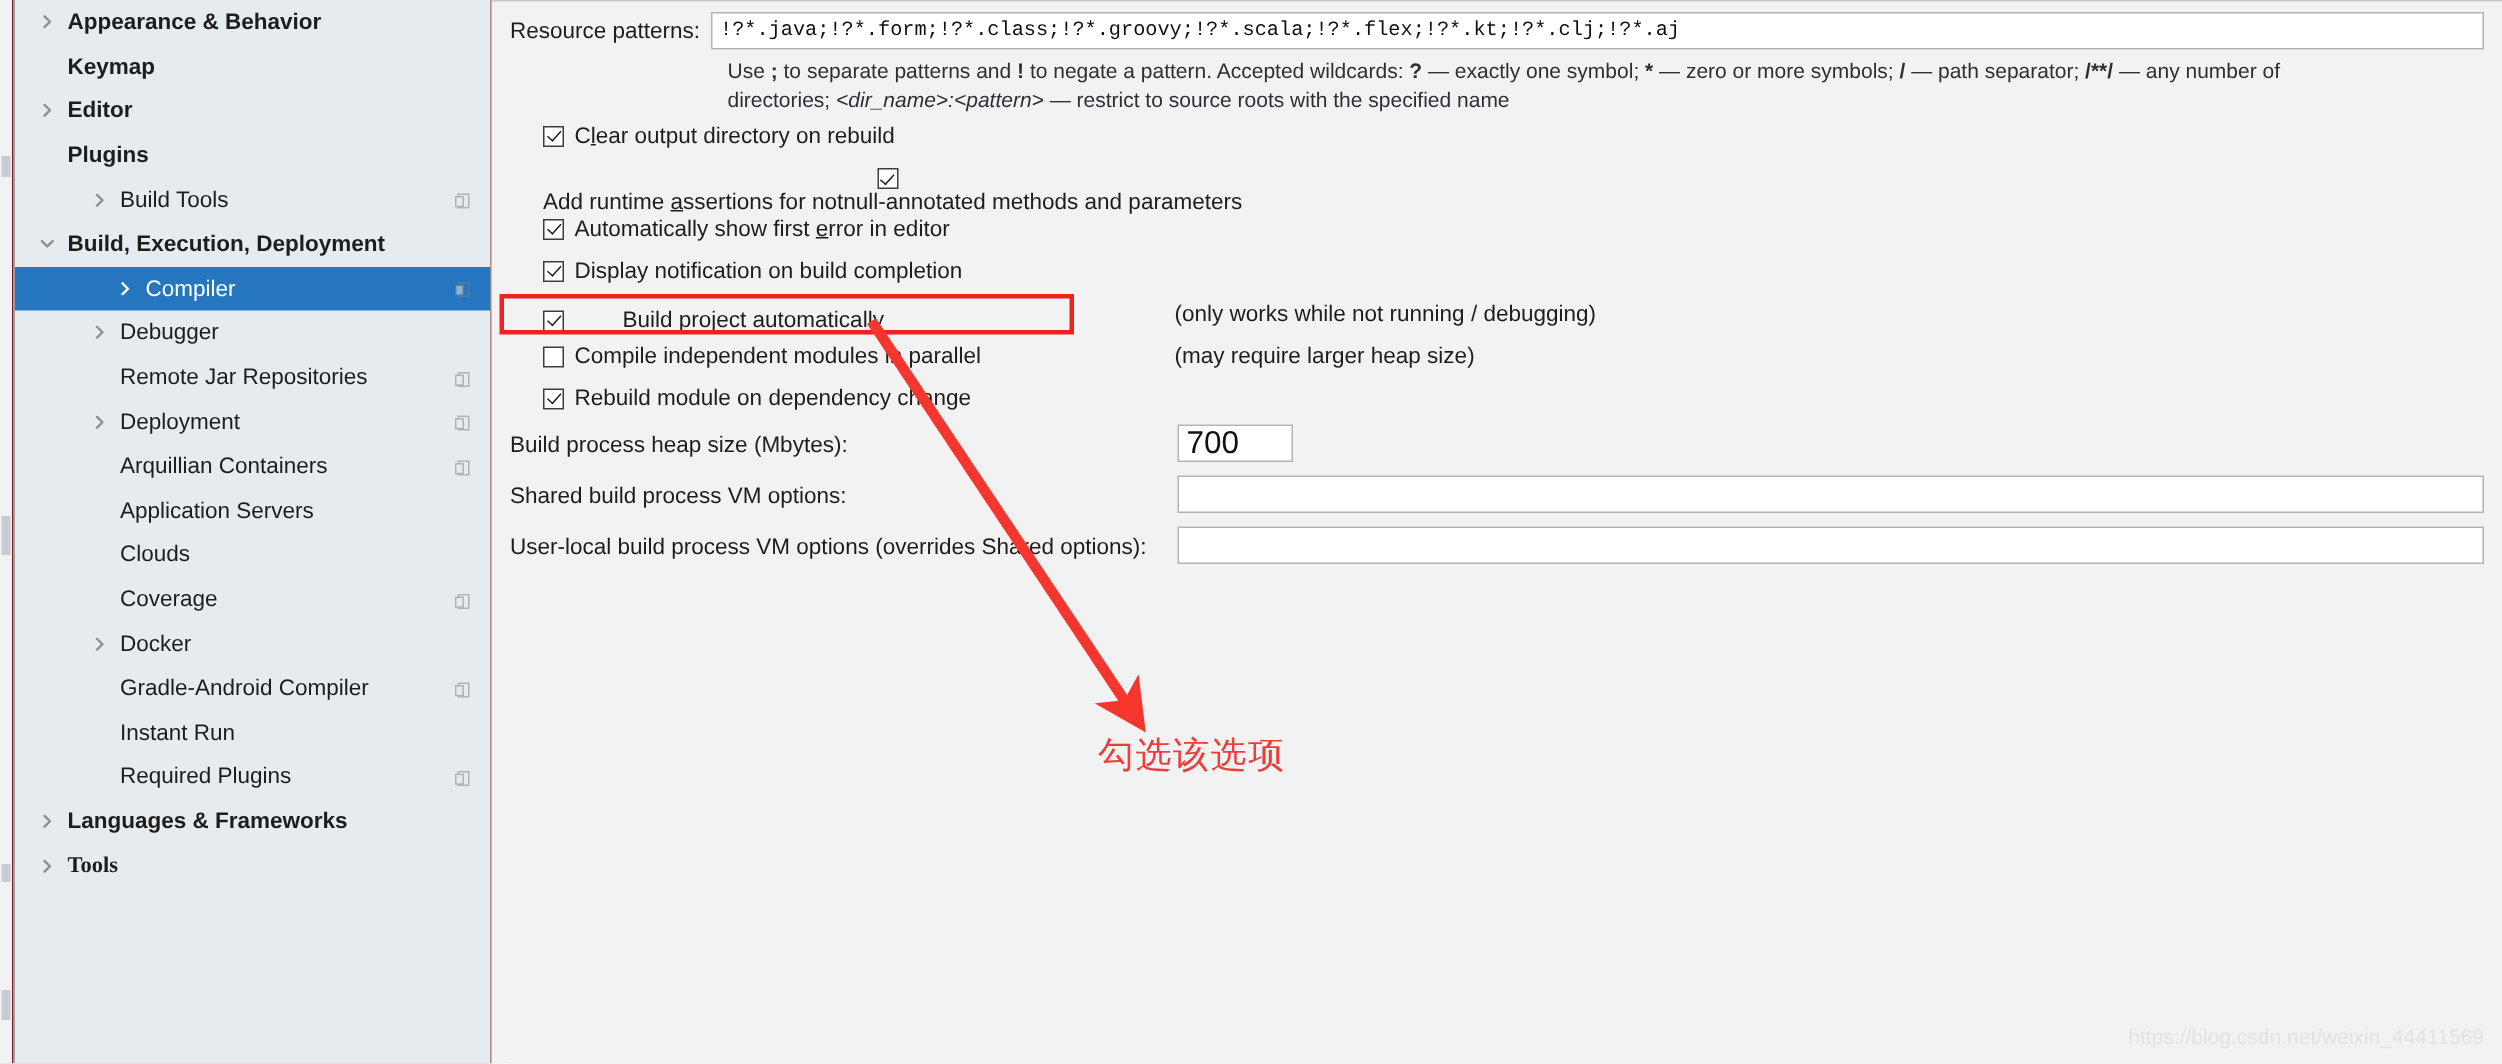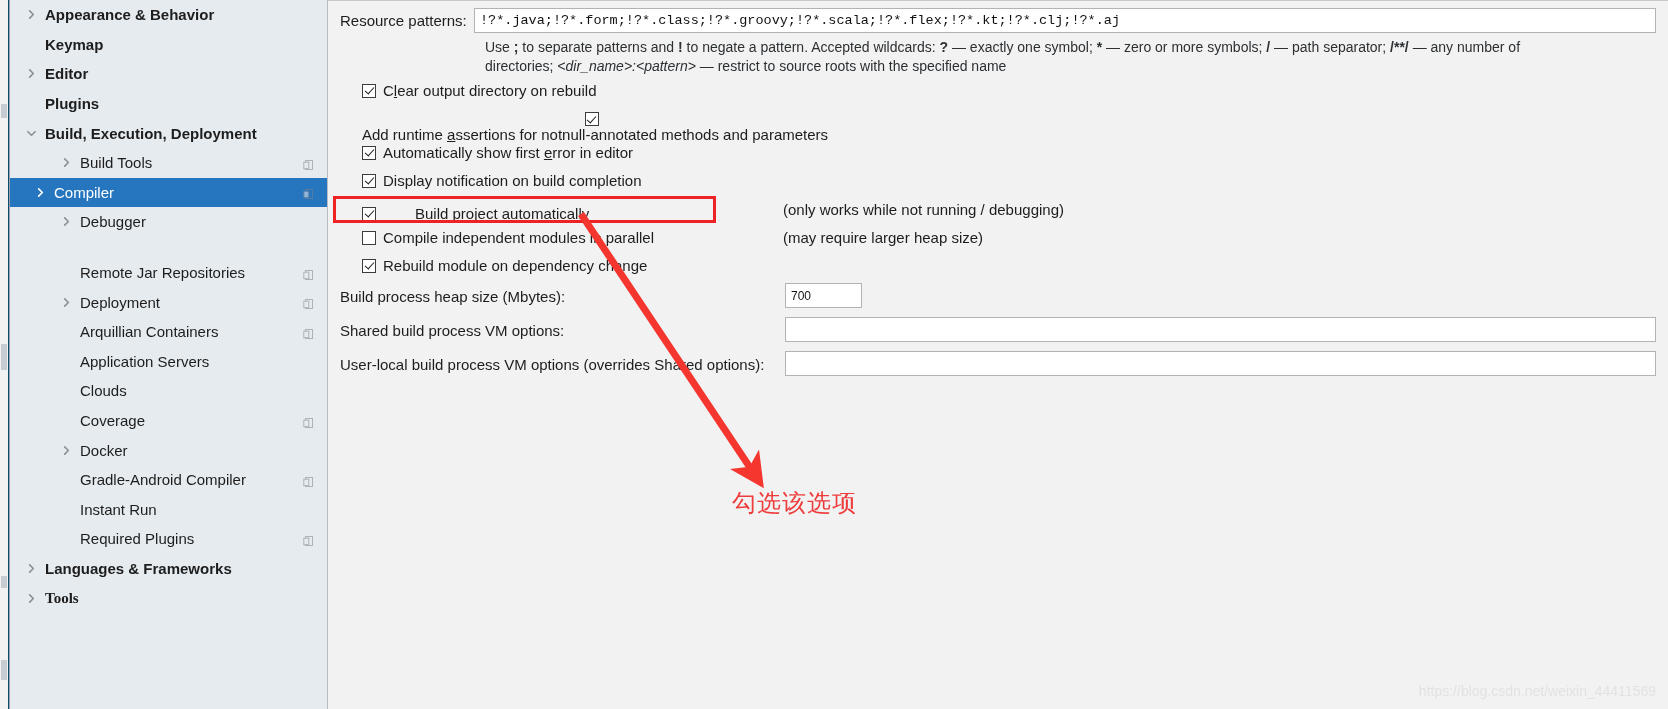--- a/index.html
+++ b/index.html
@@ -18,21 +18,21 @@
     overflow: hidden;
     background: #f2f2f2;
   }
 
   
   #sidebar {
     position: absolute;
     left: 0; top: 0;
     width: 328px;
     height: 709px;
-    background: #0c4a6e;
+    background: #7f1d1d;
     border-right: 1px solid #b8bcc0;
     box-sizing: border-box;
     overflow: hidden;
   }
   #sidebar-scroll-rail {
     position: absolute;
     left: 0; top: 0;
     width: 8px; height: 709px;
     background: #f2f2f2;
   }
@@ -138,21 +138,21 @@
     font-size: 13.5px;
     color: #111;
     padding: 0 5px;
     display: flex;
     align-items: center;
     white-space: nowrap;
     overflow: hidden;
   }
   .text-input.plain {
     font-family: "Liberation Sans", sans-serif;
-    font-size: 12px;
+    font-size: 21px;
   }
 
   .hint {
     position: absolute;
     font-size: 14px;
     color: #2c3033;
     line-height: 19px;
     white-space: nowrap;
   }
   .hint .mono-em {
@@ -279,61 +279,61 @@
             <svg width="9" height="9" viewBox="0 0 10 10">
               <path d="M3 1 L7 5 L3 9" fill="none" stroke="currentColor" stroke-width="1.8" stroke-linecap="round" stroke-linejoin="round"></path>
             </svg>
           </span>
           <span class="tree-label" style="margin-left: 7px;">Editor</span>
         </div>
         <div class="tree-row bold" style="padding-left: 14px;">
           <span class="tree-arrow"></span>
           <span class="tree-label" style="margin-left: 7px;">Plugins</span>
         </div>
+        <div class="tree-row" style="padding-left: 49px;">
+          <span class="tree-arrow">
+            <svg width="9" height="9" viewBox="0 0 10 10">
+              <path d="M3 1 L7 5 L3 9" fill="none" stroke="currentColor" stroke-width="1.8" stroke-linecap="round" stroke-linejoin="round"></path>
+            </svg>
+          </span>
+          <span class="tree-label" style="margin-left: 7px;">Build Tools</span>
+          <span class="tree-badge"><svg viewBox="0 0 12 12" width="12" height="12">
+              <rect x="2.5" y="1.5" width="7" height="9" fill="none" stroke="#7d858c" stroke-width="1"></rect>
+              <rect x="0.8" y="3.2" width="5" height="6.5" fill="#e6ebef" stroke="#7d858c" stroke-width="1"></rect>
+            </svg></span>
+        </div>
         <div class="tree-row bold" style="padding-left: 14px;">
           <span class="tree-arrow expanded">
             <svg width="9" height="9" viewBox="0 0 10 10">
               <path d="M3 1 L7 5 L3 9" fill="none" stroke="currentColor" stroke-width="1.8" stroke-linecap="round" stroke-linejoin="round"></path>
             </svg>
           </span>
           <span class="tree-label" style="margin-left: 7px;">Build, Execution, Deployment</span>
         </div>
-        <div class="tree-row" style="padding-left: 49px;">
-          <span class="tree-arrow">
-            <svg width="9" height="9" viewBox="0 0 10 10">
-              <path d="M3 1 L7 5 L3 9" fill="none" stroke="currentColor" stroke-width="1.8" stroke-linecap="round" stroke-linejoin="round"></path>
-            </svg>
-          </span>
-          <span class="tree-label" style="margin-left: 7px;">Build Tools</span>
-          <span class="tree-badge"><svg viewBox="0 0 12 12" width="12" height="12">
-              <rect x="2.5" y="1.5" width="7" height="9" fill="none" stroke="#7d858c" stroke-width="1"></rect>
-              <rect x="0.8" y="3.2" width="5" height="6.5" fill="#e6ebef" stroke="#7d858c" stroke-width="1"></rect>
-            </svg></span>
-        </div>
-        <div class="tree-row selected" style="padding-left: 23px; align-items: center;">
+        <div class="tree-row selected" style="padding-left: 66px; align-items: center;">
           <span class="tree-arrow">
             <svg width="9" height="9" viewBox="0 0 10 10">
               <path d="M3 1 L7 5 L3 9" fill="none" stroke="currentColor" stroke-width="1.8" stroke-linecap="round" stroke-linejoin="round"></path>
             </svg>
           </span>
           <span class="tree-label" style="margin-left: 7px;">Compiler</span>
           <span class="tree-badge"><svg viewBox="0 0 12 12" width="12" height="12">
               <rect x="2.5" y="1.5" width="7" height="9" fill="none" stroke="#7d858c" stroke-width="1"></rect>
               <rect x="0.8" y="3.2" width="5" height="6.5" fill="#e6ebef" stroke="#7d858c" stroke-width="1"></rect>
             </svg></span>
         </div>
         <div class="tree-row" style="padding-left: 49px;">
           <span class="tree-arrow">
             <svg width="9" height="9" viewBox="0 0 10 10">
               <path d="M3 1 L7 5 L3 9" fill="none" stroke="currentColor" stroke-width="1.8" stroke-linecap="round" stroke-linejoin="round"></path>
             </svg>
           </span>
           <span class="tree-label" style="margin-left: 7px;">Debugger</span>
         </div>
-        <div class="tree-row" style="padding-left: 49px; margin-top: 21px;">
+        <div class="tree-row" style="padding-left: 49px;">
           <span class="tree-arrow"></span>
           <span class="tree-label" style="margin-left: 7px;">Remote Jar Repositories</span>
           <span class="tree-badge"><svg viewBox="0 0 12 12" width="12" height="12">
               <rect x="2.5" y="1.5" width="7" height="9" fill="none" stroke="#7d858c" stroke-width="1"></rect>
               <rect x="0.8" y="3.2" width="5" height="6.5" fill="#e6ebef" stroke="#7d858c" stroke-width="1"></rect>
             </svg></span>
         </div>
         <div class="tree-row" style="padding-left: 49px;">
           <span class="tree-arrow">
             <svg width="9" height="9" viewBox="0 0 10 10">

